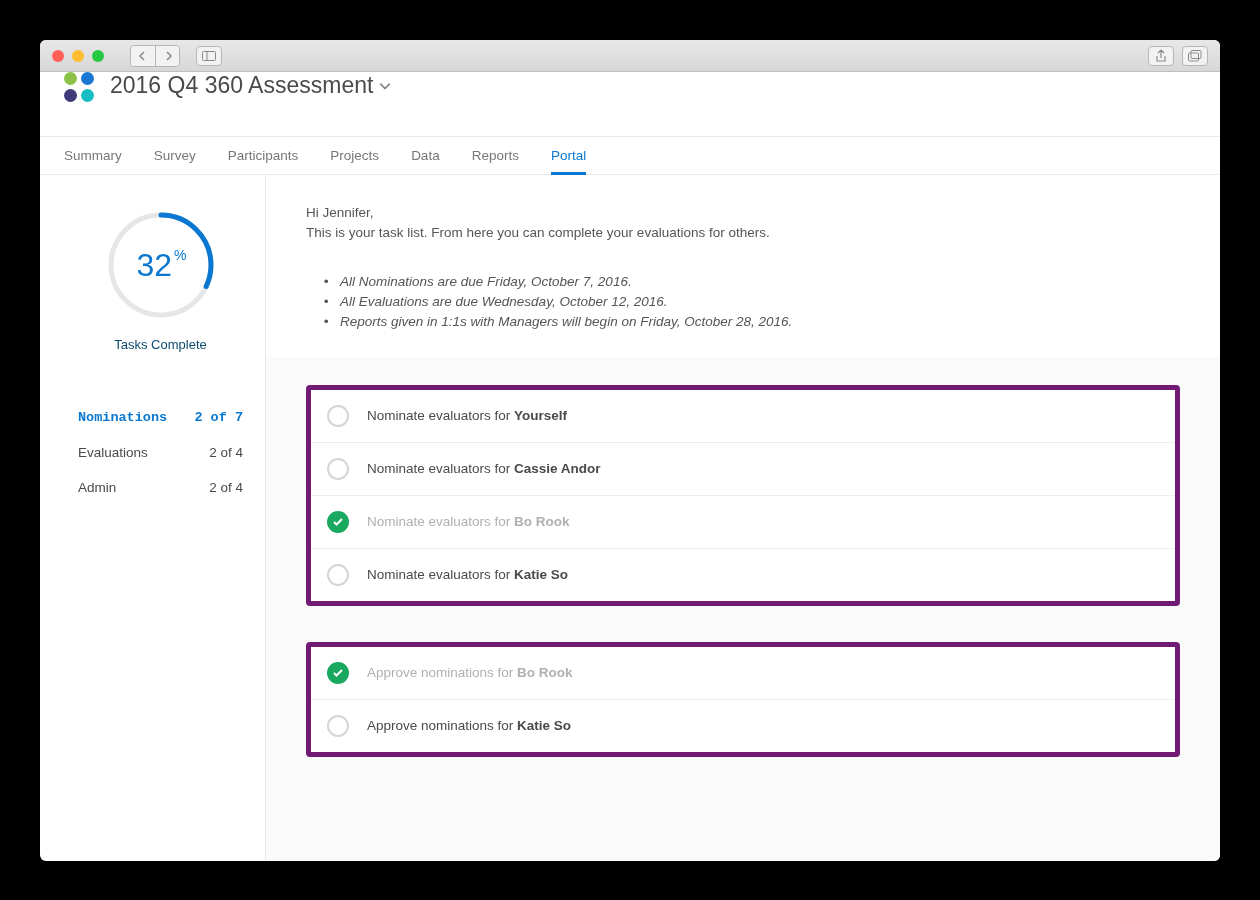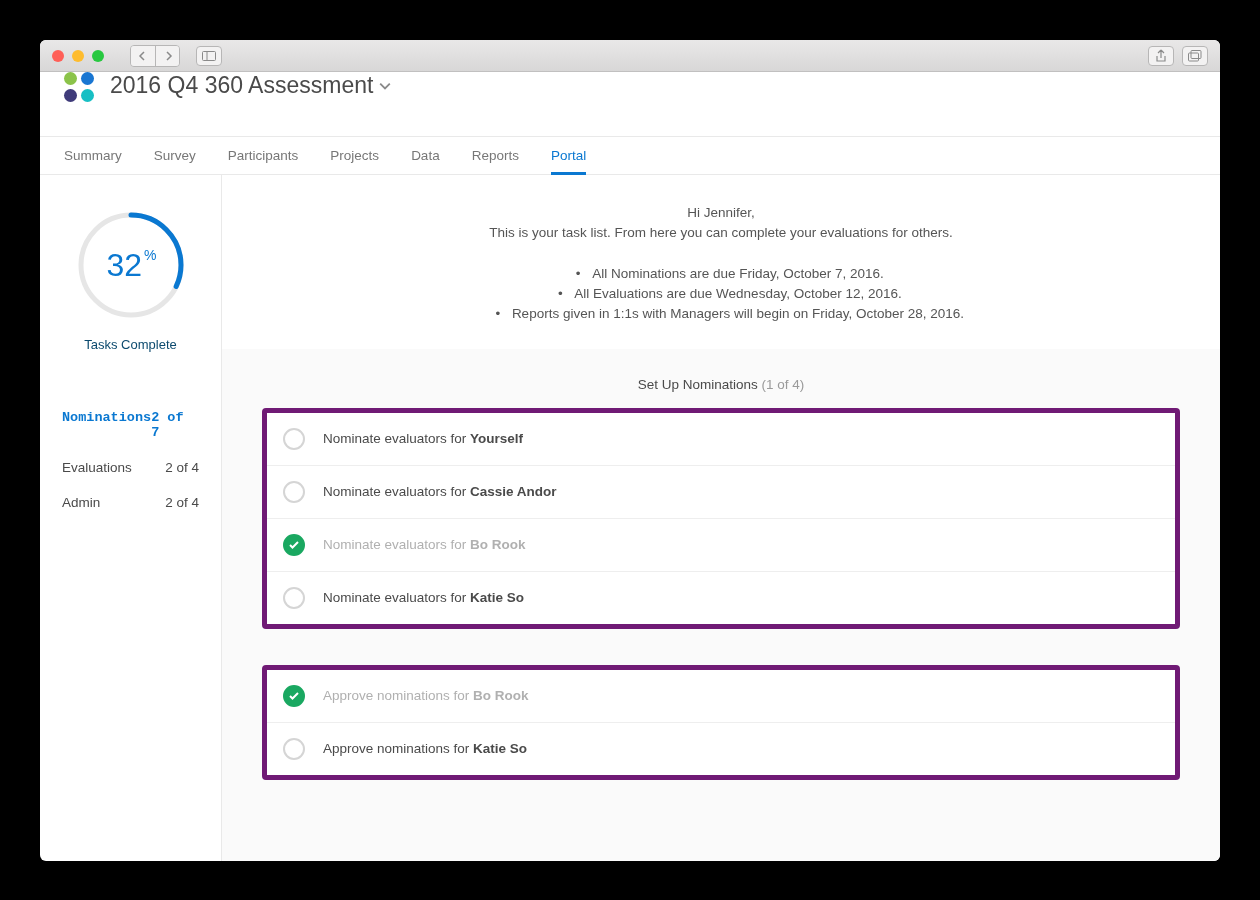--- a/index.html
+++ b/index.html
@@ -33,34 +33,34 @@
   .nav a.active { color:#0a78d1; font-weight:500; }
   .avatar { width:22px; height:22px; border-radius:50%; background:#e4e4e4; display:flex; align-items:center; justify-content:center; border:1px solid #c9c9c9; color:#888;}
   .avatar svg{width:14px;height:14px;}
 
   .tabs-bar { height: 38px; border-bottom: 1px solid #e9e9e9; display:flex; align-items:stretch; padding: 0 24px; gap: 32px; }
   .tab { font-size: 13.5px; color:#777; display:flex; align-items:center; cursor:pointer; position:relative; }
   .tab.active { color:#0a78d1; }
   .tab.active::after { content:""; position:absolute; left:0; right:0; bottom:-1px; height:3px; background:#0a78d1; }
 
   .body { display:flex; height: calc(100% - 32px - 64px - 38px); }
-  .sidebar { width: 182px; border-right:1px solid #e9e9e9; padding: 34px 0 0 0; }
+  .sidebar { width: 226px; border-right:1px solid #e9e9e9; padding: 34px 0 0 16px; }
   .gauge-wrap { display:flex; flex-direction:column; align-items:center; }
   .gauge { width:112px; height:112px; position:relative; }
   .gauge svg{ width:112px; height:112px; transform: rotate(-90deg);}
   .gauge-text { position:absolute; inset:0; display:flex; align-items:center; justify-content:center; font-size:32px; font-weight:300; color:#0a78d1; }
   .gauge-text sup { font-size:14px; position:relative; top:-10px; left:2px;}
   .gauge-label { margin-top:16px; font-size:13px; color:#0c4a6e; }
   .side-list { margin-top:48px; padding: 0 22px; }
   .side-row { display:flex; justify-content:space-between; font-size:13.5px; padding: 10px 0; color:#4a4a4a; cursor:pointer;}
   .side-row.active { color:#0a78d1; font-weight:600;font-family:Liberation Mono, monospace; }
 
-  .content { flex:1; background:#fafafa; overflow-y:auto;text-align:center; }
+  .content { flex:1; background:#fafafa; overflow-y:auto; }
   .intro { background:#fff; padding: 28px 40px 24px 40px; font-size:13.5px; color:#555; line-height:1.5; }
-  .intro ul { list-style:none; margin-top:0; }
+  .intro ul { list-style:none; margin-top:8px;font-style:italic; }
   .intro li::before { content:"•"; display:inline-block; width:28px; text-align:center; color:#555; }
   .intro li { padding-left:6px; }
 
   .section { padding: 28px 40px 8px 40px; }
   .section-head { font-size:13.5px; color:#4a4a4a; margin-bottom:16px; }
   .section-head .count { color:#9a9a9a; font-weight:400; }
   .card-list { border:5px solid #701a75; border-radius:4px; background:#fff; overflow:hidden; }
   .task-row { display:flex; align-items:center; gap:18px; padding: 15px 16px; border-top:1px solid #eee; cursor:pointer; }
   .task-row:first-child { border-top:none; }
   .check { width:22px; height:22px; border-radius:50%; border:2px solid #d5d5d5; flex-shrink:0; display:flex; align-items:center; justify-content:center; }
@@ -176,21 +176,20 @@
         <div>This is your task list. From here you can complete your evaluations for others.</div>
         <br>
         <ul id="intro-bullets">
             <li>All Nominations are due Friday, October 7, 2016.</li>
             <li>All Evaluations are due Wednesday, October 12, 2016.</li>
             <li>Reports given in 1:1s with Managers will begin on Friday, October 28, 2016.</li>
           </ul>
       </div>
       <div id="sections">
           <div class="section">
-            <div class="section-head"><b style="font-weight: 500;">Set Up Nominations </b><span class="count">(1 of 4)</span></div>
             <div class="card-list">
               <div class="task-row">
                 <div class="check"></div>
                 <div class="task-label">Nominate evaluators for <b>Yourself</b></div>
               </div>
               <div class="task-row">
                 <div class="check"></div>
                 <div class="task-label">Nominate evaluators for <b>Cassie Andor</b></div>
               </div>
               <div class="task-row done">

